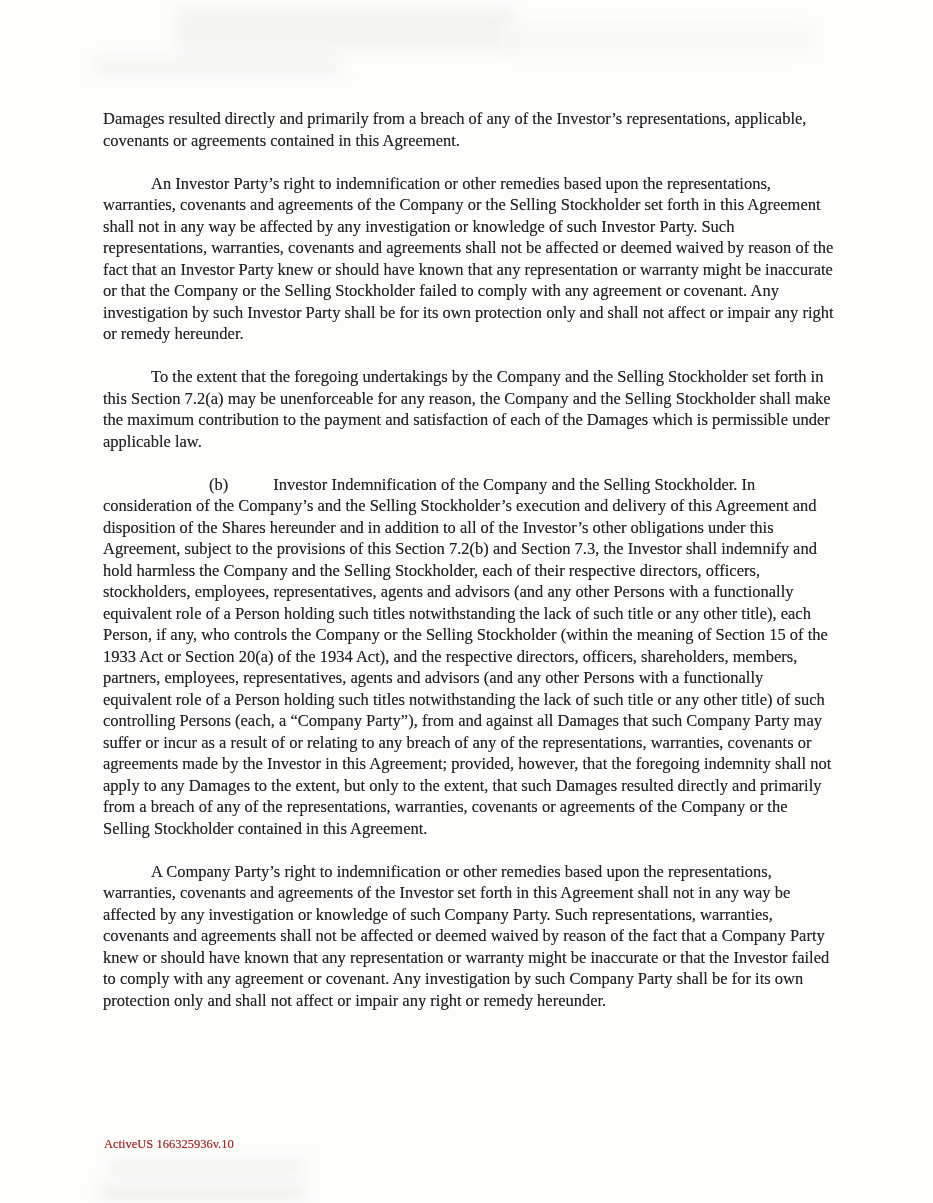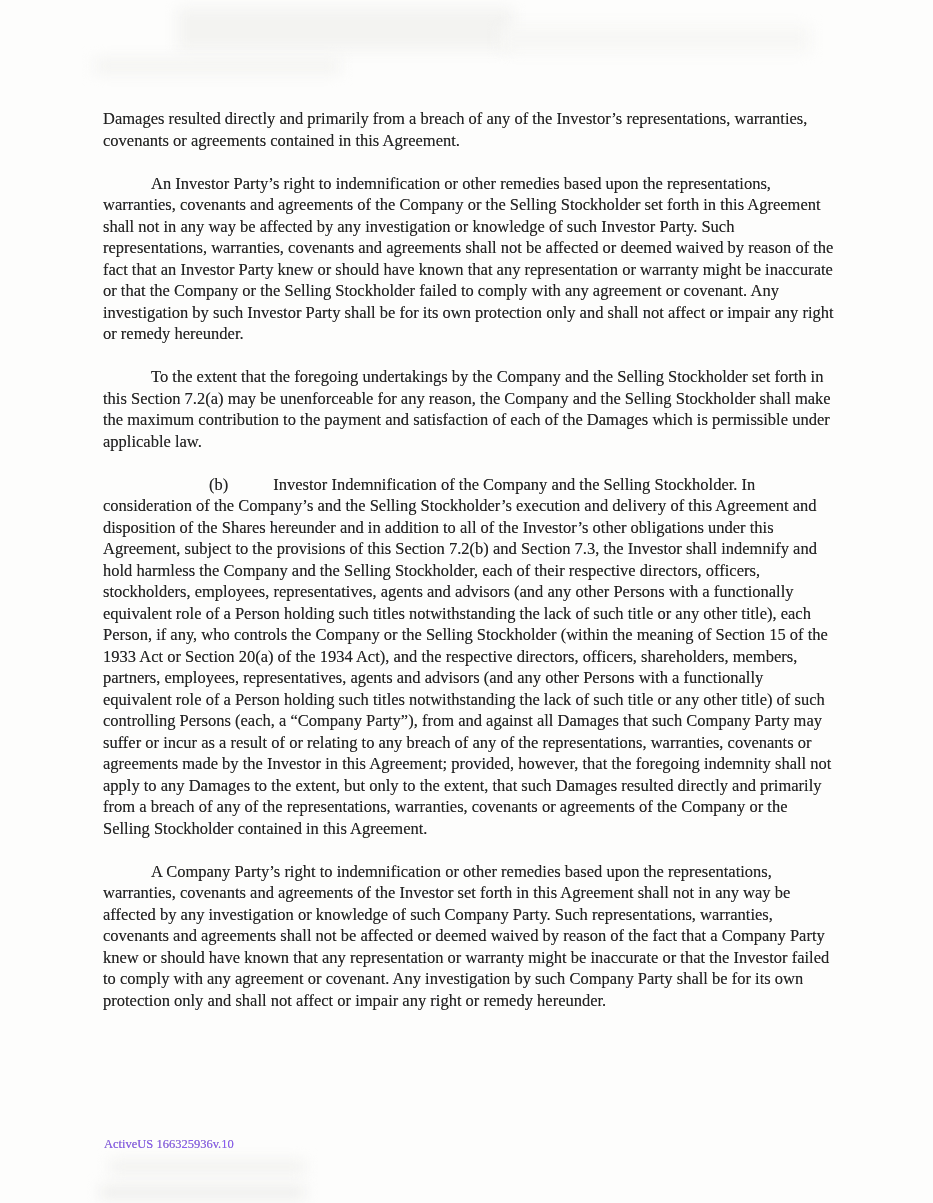--- a/index.html
+++ b/index.html
@@ -44,37 +44,37 @@
   .content p.indent { text-indent: 48px; }
   .content p.clause { text-indent: 106px; }
   .clause-gap { display: inline-block; width: 45px; }
   .u { text-underline-offset: 2px; }
 
   .doc-footer {
     position: absolute;
     left: 104px;
     top: 1137px;
     font-size: 12.5px;
-    color: #8b5cf6;
+    color: #b91c1c;
     text-shadow: 0 0 0.5px rgba(45,45,45,0.5);
     font-family: "Liberation Serif", serif;
   }
 </style>
 </head>
 <body>
 
 <div class="page">
   <div class="artifact a1"></div>
   <div class="artifact a2"></div>
   <div class="artifact a3"></div>
   <div class="artifact a4"></div>
   <div class="artifact a5"></div>
 
   <div class="content">
-      <p><span>Damages resulted directly and primarily from a breach of any of the Investor’s representations, warranties, covenants or agreements contained in this Agreement.</span></p>
+      <p><span>Damages resulted directly and primarily from a breach of any of the Investor’s representations, applicable, covenants or agreements contained in this Agreement.</span></p>
       <p class="indent"><span>An Investor Party’s right to indemnification or other remedies based upon the representations, warranties, covenants and agreements of the Company or the Selling Stockholder set forth in this Agreement shall not in any way be affected by any investigation or knowledge of such Investor Party. Such representations, warranties, covenants and agreements shall not be affected or deemed waived by reason of the fact that an Investor Party knew or should have known that any representation or warranty might be inaccurate or that the Company or the Selling Stockholder failed to comply with any agreement or covenant. Any investigation by such Investor Party shall be for its own protection only and shall not affect or impair any right or remedy hereunder.</span></p>
       <p class="indent"><span>To the extent that the foregoing undertakings by the Company and the Selling Stockholder set forth in this Section 7.2(a) may be unenforceable for any reason, the Company and the Selling Stockholder shall make the maximum contribution to the payment and satisfaction of each of the Damages which is permissible under applicable law.</span></p>
       <p class="clause"><span>(b)</span><span class="clause-gap"></span><span class="u">Investor Indemnification of the Company and the Selling Stockholder</span><span>. In consideration of the Company’s and the Selling Stockholder’s execution and delivery of this Agreement and disposition of the Shares hereunder and in addition to all of the Investor’s other obligations under this Agreement, subject to the provisions of this Section 7.2(b) and Section 7.3, the Investor shall indemnify and hold harmless the Company and the Selling Stockholder, each of their respective directors, officers, stockholders, employees, representatives, agents and advisors (and any other Persons with a functionally equivalent role of a Person holding such titles notwithstanding the lack of such title or any other title), each Person, if any, who controls the Company or the Selling Stockholder (within the meaning of Section 15 of the 1933 Act or Section 20(a) of the 1934 Act), and the respective directors, officers, shareholders, members, partners, employees, representatives, agents and advisors (and any other Persons with a functionally equivalent role of a Person holding such titles notwithstanding the lack of such title or any other title) of such controlling Persons (each, a “</span><span class="u">Company Party</span><span>”), from and against all Damages that such Company Party may suffer or incur as a result of or relating to any breach of any of the representations, warranties, covenants or agreements made by the Investor in this Agreement; provided, however, that the foregoing indemnity shall not apply to any Damages to the extent, but only to the extent, that such Damages resulted directly and primarily from a breach of any of the representations, warranties, covenants or agreements of the Company or the Selling Stockholder contained in this Agreement.</span></p>
       <p class="indent"><span>A Company Party’s right to indemnification or other remedies based upon the representations, warranties, covenants and agreements of the Investor set forth in this Agreement shall not in any way be affected by any investigation or knowledge of such Company Party. Such representations, warranties, covenants and agreements shall not be affected or deemed waived by reason of the fact that a Company Party knew or should have known that any representation or warranty might be inaccurate or that the Investor failed to comply with any agreement or covenant. Any investigation by such Company Party shall be for its own protection only and shall not affect or impair any right or remedy hereunder.</span></p>
     </div>
 
   <div class="doc-footer">ActiveUS 166325936v.10</div>
 </div>
 
 </body></html>

